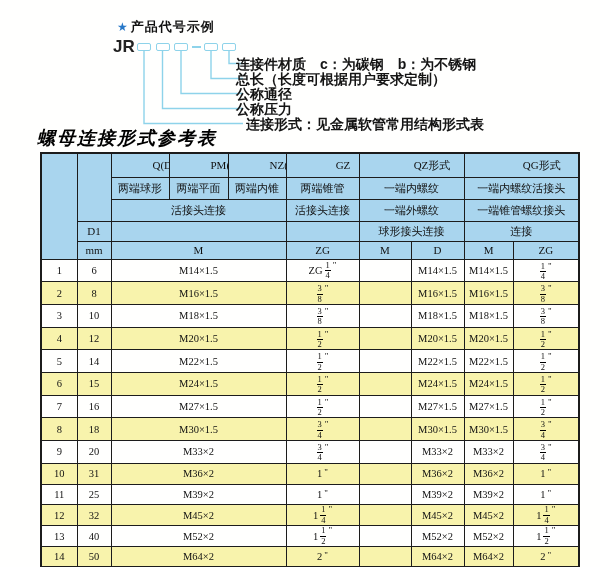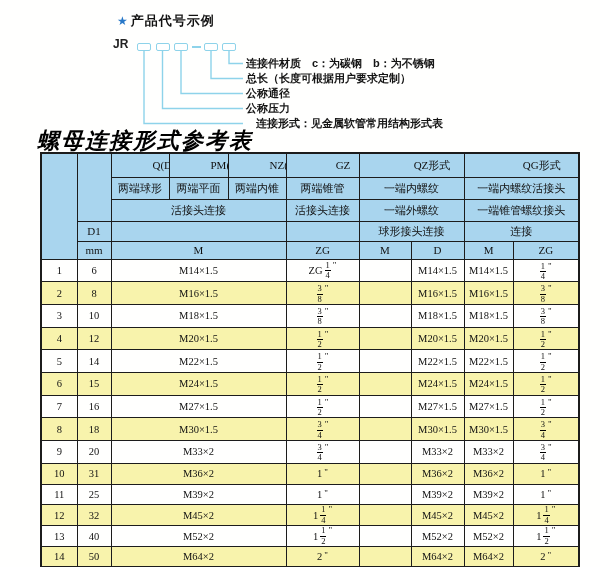--- a/index.html
+++ b/index.html
@@ -12,34 +12,34 @@
   }
   *{margin:0;padding:0;box-sizing:border-box;}
   body{
     width:600px;height:567px;background:#fffffe;position:relative;
     font-family:"Liberation Serif","DejaVu Serif",serif;color:#111;
     overflow:hidden;
   }
   .abs{position:absolute;}
 
   
-  .diagram-title{left:117px;top:12px;font-family:"Liberation Sans","DejaVu Sans",sans-serif;
+  .diagram-title{left:117px;top:18px;font-family:"Liberation Sans","DejaVu Sans",sans-serif;
     font-weight:bold;font-size:13px;letter-spacing:1px;text-align:center;}
   .star{color:var(--star);margin-right:2px;font-size:12px;}
   .code-prefix{left:113px;top:37px;font-family:"Liberation Sans","DejaVu Sans",sans-serif;
-    font-weight:bold;font-size:12px;color:#222;}
+    font-weight:bold;font-size:17px;color:#222;}
   .code-box{top:43px;width:14px;height:8px;border:1.5px solid var(--connector);
     border-radius:2px;background:#fff;}
   .code-dash{top:46px;width:9px;height:2px;background:var(--connector);}
   .connector-svg{left:0;top:0;width:600px;height:140px;}
   .diagram-label{font-family:"Liberation Sans","DejaVu Sans",sans-serif;font-weight:bold;
-    font-size:11px;color:#151515;white-space:nowrap;left:246px;}
+    font-size:14px;color:#151515;white-space:nowrap;left:236px;}
 
   
-  .table-title{left:37px;top:126px;font-size:22px;font-weight:bold;font-style:italic;
+  .table-title{left:37px;top:126px;font-size:18px;font-weight:bold;font-style:italic;
     letter-spacing:2px;color:#000;}
 
   
   table{border-collapse:collapse;table-layout:fixed;position:absolute;left:40px;top:152px;
     width:538px;border:2.5px solid var(--border);}
   th,td{border:1.6px solid var(--border);text-align:center;vertical-align:middle;
     font-weight:normal;overflow:hidden;}
   thead th{background:var(--header-bg);font-size:11px;}
   thead tr:nth-child(1) th{height:24px;padding-left:41px;}
   thead tr:nth-child(2) th{height:22px;}

